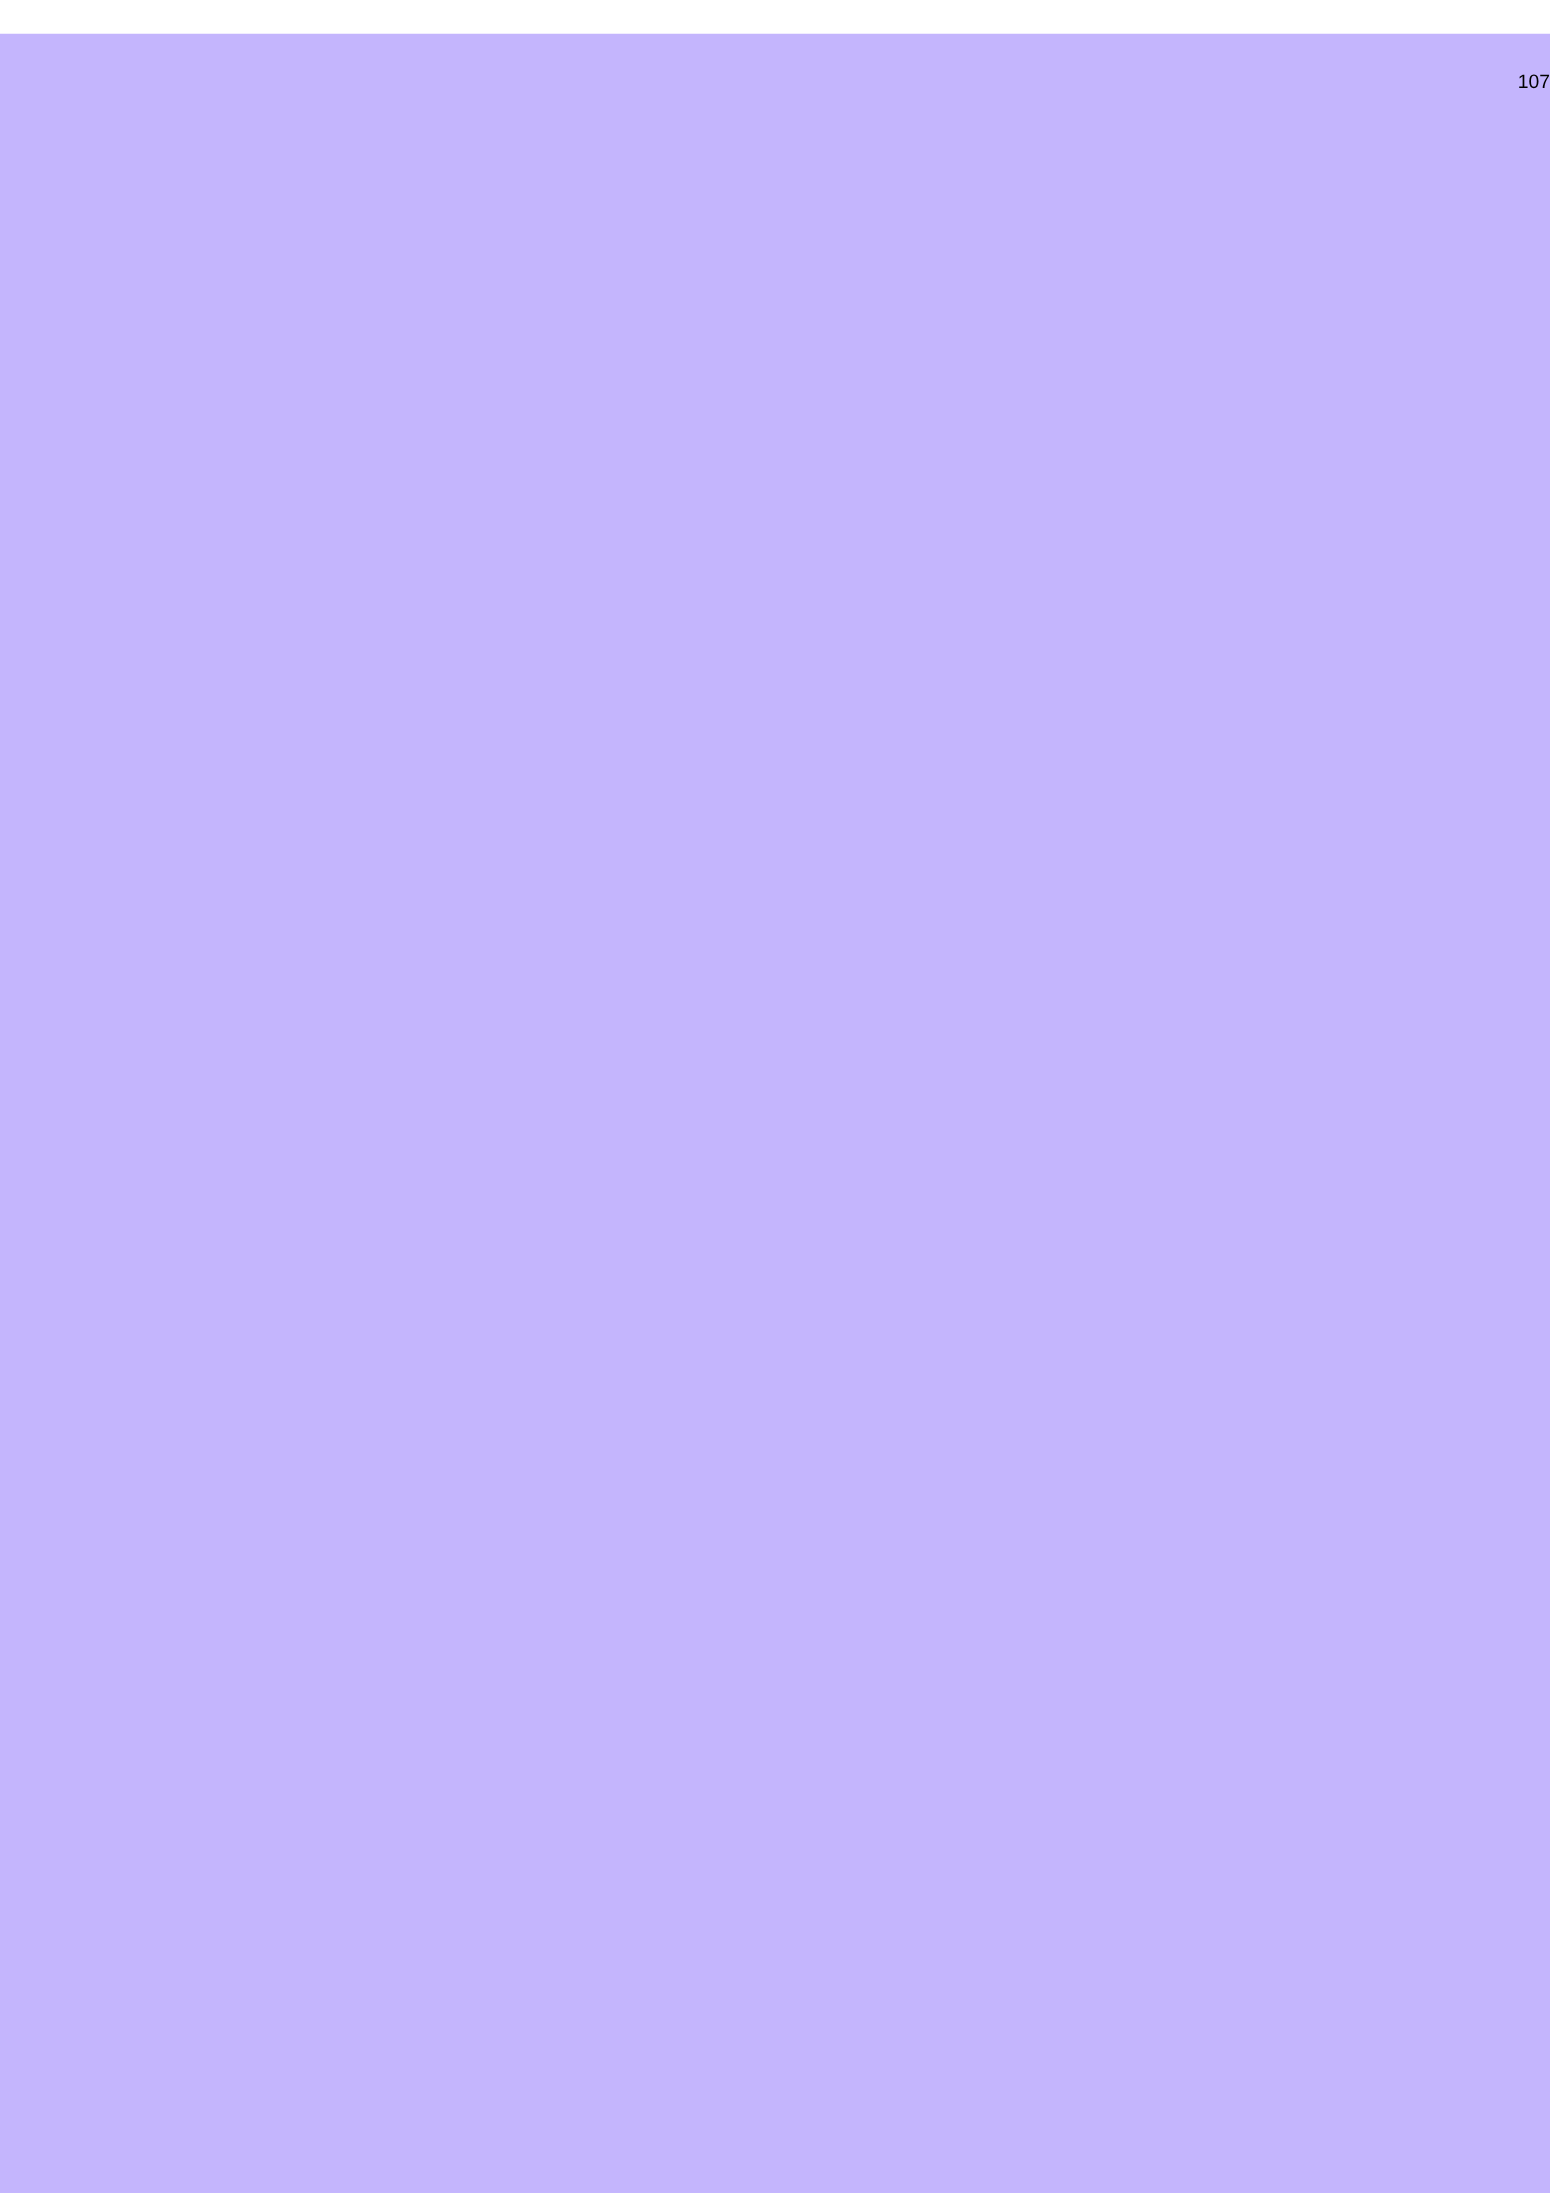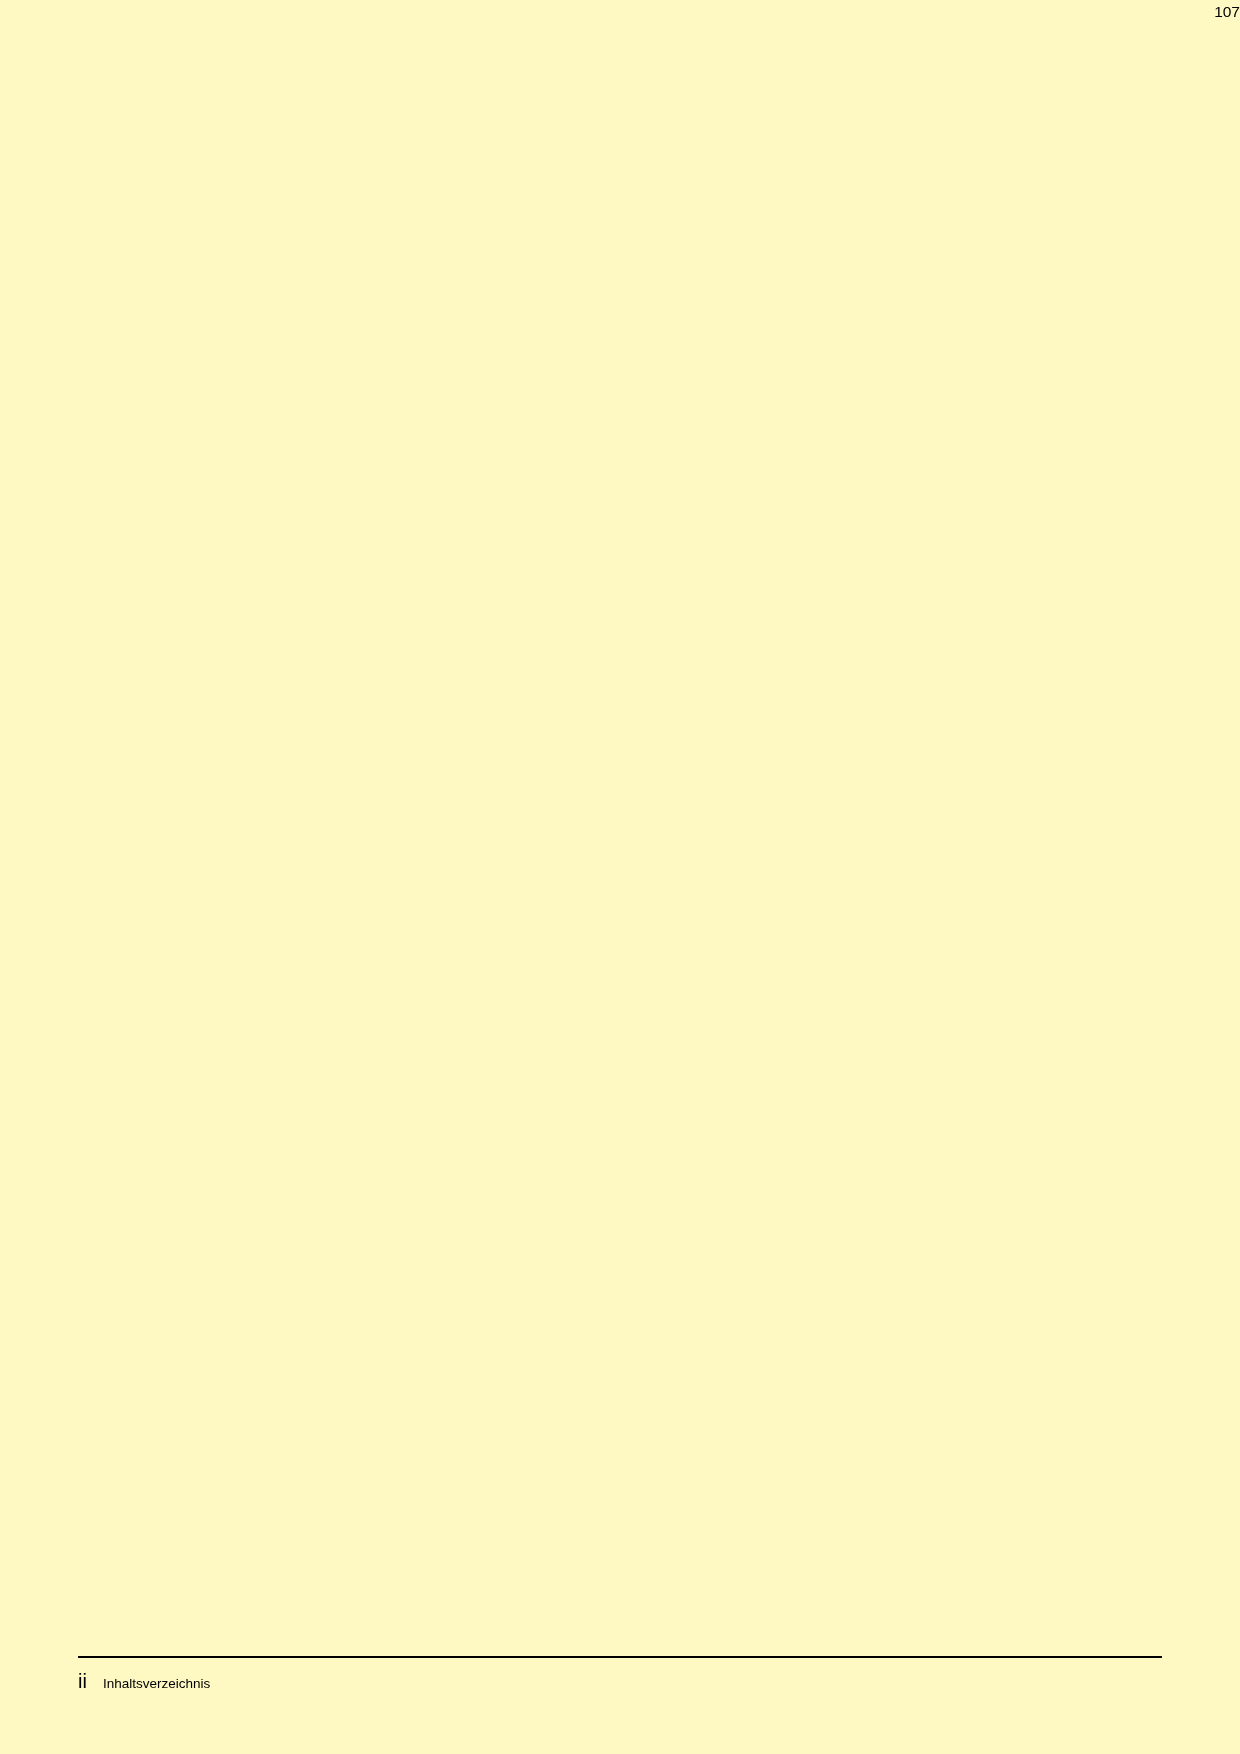--- a/index.html
+++ b/index.html
@@ -4,21 +4,21 @@
 <style>
   * { margin: 0; padding: 0; box-sizing: border-box; }
   html, body { background: #ffffff; }
   body {
     width: 1240px; height: 1754px;
     font-family: "Liberation Sans", sans-serif;
     color: #000;
     position: relative;
     overflow: hidden;
   }
-  .page { position: absolute; inset: 0; background: #fef9c3; }
+  .page { position: absolute; inset: 0; background: #c4b5fd; margin-top: 27px; }
 
   
   .header { position: relative; padding-top: 56px; }
   .logo { position: absolute; left: 100px; top: 56px; }
   .h1 { margin-left: 178px; font-size: 16.5px; line-height: 22px; white-space: nowrap; }
   .h2 { margin-left: 150px; font-size: 16.5px; line-height: 22px; white-space: nowrap; }
   .rule { margin: 10px 78px 0 78px; border-top: 2px solid #000; }
 
   
   .toc { margin: 42px 0 0 80px; width: 896px; }
@@ -384,18 +384,14 @@
         <span class="page">104</span>
       </div>
       <div class="row sub">
         <span class="num">3.2</span>
         <span class="title">Kühlmittelrohre aus- und einbauen</span>
         <span class="leader"></span>
         <span class="page">107</span>
       </div>
     </div>
 
-  <div class="footer">
-    <span class="folio">ii</span>
-    <span class="flabel">Inhaltsverzeichnis</span>
-  </div>
 
 </div>
 
 </body></html>

